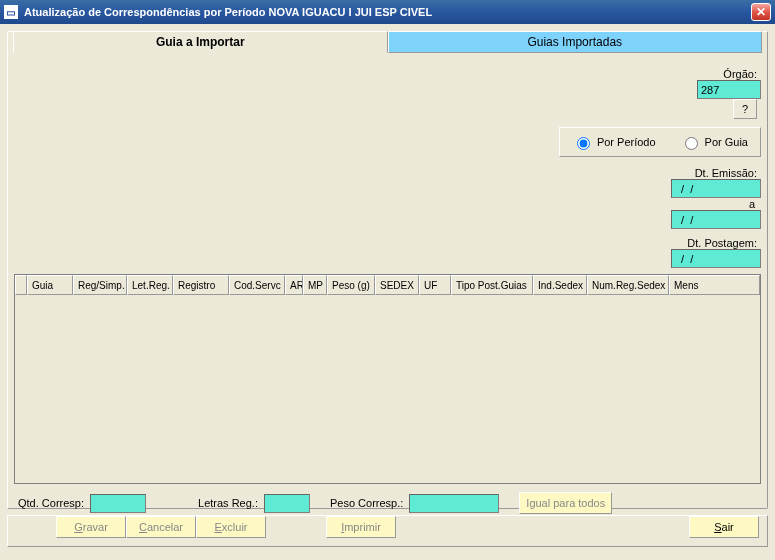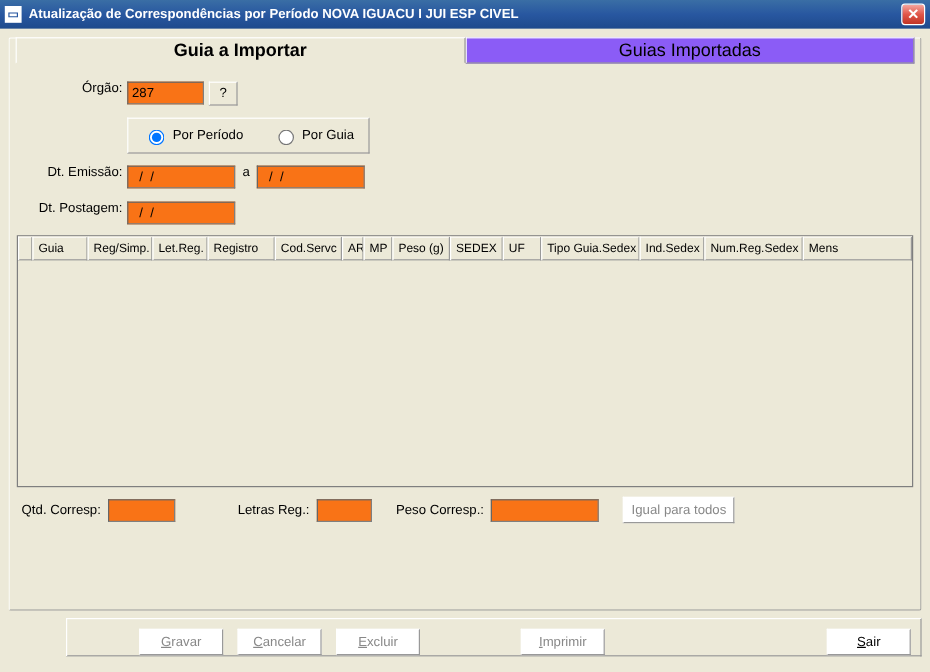--- a/index.html
+++ b/index.html
@@ -75,48 +75,49 @@
     .tab {
       flex: 1;
       border: 1px solid #999;
       border-top-color: #fff;
       border-left-color: #fff;
       background: #ece9d8;
       display: flex;
       align-items: center;
       justify-content: center;
       cursor: pointer;
-      font-size: 15px;
+      font-size: 12px;
       position: relative;
     }
     .tab.active {
       font-weight: bold;
       border-bottom: 1px solid #ece9d8;
       z-index: 2;
     }
     .tab:not(.active) {
-      background: #8b5cf6;
+      background: #7dd3fc;
     }
     .tab-content {
       margin-top: 22px;
       padding: 8px 0 0 0;
     }
     .form-row {
       display: flex;
-      align-items: flex-start;
+      align-items: flex-end;
       margin-bottom: 5px;
       min-height: 22px;
+      flex-direction: column;
     }
     .label {
       text-align: right;
       padding-right: 4px;
       width: 92px;
     }
     .text-input {
-      background: #f97316;
+      background: #5eead4;
       border: 1px solid #7f7f7f;
       border-top-color: #666;
       border-left-color: #666;
       height: 19px;
       padding: 1px 3px;
       font-family: inherit;
       font-size: 11px;
     }
     .text-input.readonly {
       background: #d4d0c8;
@@ -182,29 +183,27 @@
       margin-top: 8px;
       padding: 0 4px;
     }
     .bottom-panel {
       margin-top: 6px;
       border: 1px solid #999;
       border-top-color: #fff;
       border-left-color: #fff;
       height: 32px;
       display: flex;
-      align-items: flex-end;
+      align-items: flex-start;
       padding: 0 8px;
-      gap: 12px;
-      margin-left: 48px;
     }
     .action-btn {
       min-width: 70px;
       height: 22px;
-      background: #ffffff;
+      background: #fef9c3;
       border: 1px solid #999;
       border-top-color: #fff;
       border-left-color: #fff;
       font-family: inherit;
       font-size: 11px;
       cursor: pointer;
     }
     .action-btn:disabled {
       color: #888;
       cursor: default;
@@ -278,21 +277,21 @@
           <div class="grid-col" style="width:46px">Guia</div>
           <div class="grid-col" style="width:54px">Reg/Simp.</div>
           <div class="grid-col" style="width:46px">Let.Reg.</div>
           <div class="grid-col" style="width:56px">Registro</div>
           <div class="grid-col" style="width:56px">Cod.Servc</div>
           <div class="grid-col" style="width:18px">AR</div>
           <div class="grid-col" style="width:24px">MP</div>
           <div class="grid-col" style="width:48px">Peso (g)</div>
           <div class="grid-col" style="width:44px">SEDEX</div>
           <div class="grid-col" style="width:32px">UF</div>
-          <div class="grid-col" style="width:82px">Tipo Guia.Sedex</div>
+          <div class="grid-col" style="width:82px">Tipo Post.Guias</div>
           <div class="grid-col" style="width:54px">Ind.Sedex</div>
           <div class="grid-col" style="width:82px">Num.Reg.Sedex</div>
           <div class="grid-col" style="flex:1">Mens</div>
         </div>
       </div>
 
       <div class="summary-row">
         <span>Qtd. Corresp:</span>
         <input class="text-input" style="width: 56px;" value="">
         <span style="width:40px"></span>

